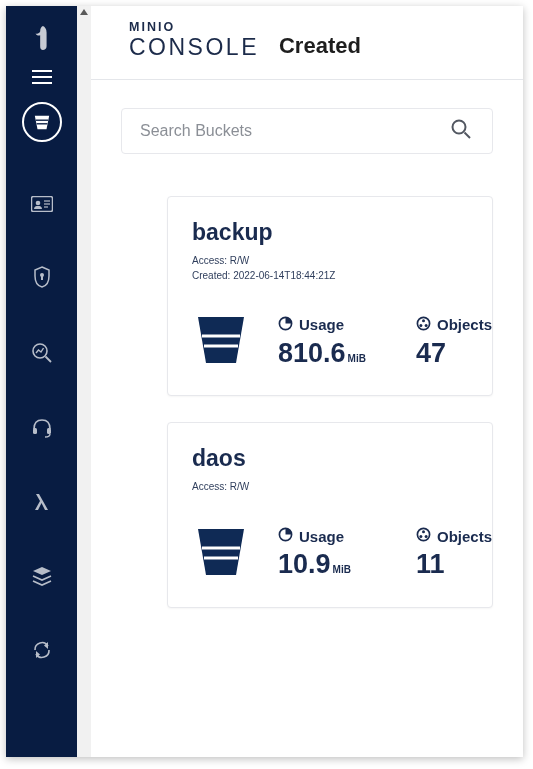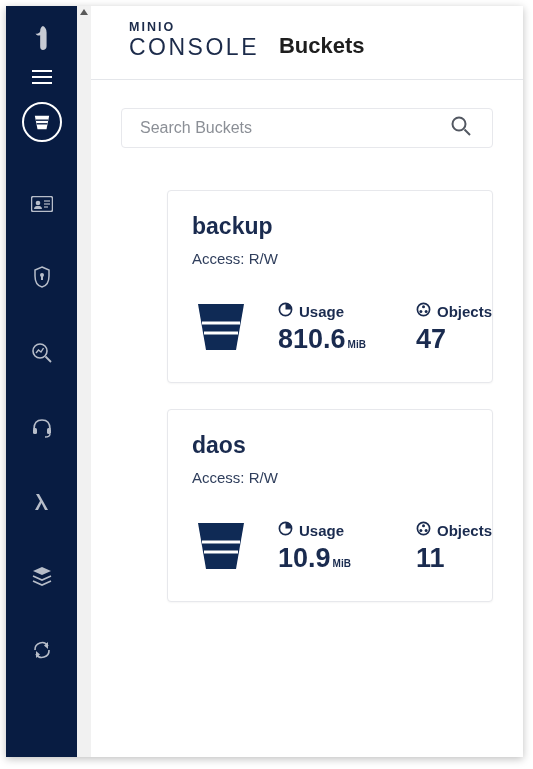--- a/index.html
+++ b/index.html
@@ -87,21 +87,21 @@
   }
   .content {
     padding: 28px 30px 0 30px;
     background: #fff;
     flex: 1;
     overflow: hidden;
   }
   .search-wrap {
     border: 1px solid #e7e8ec;
     border-radius: 4px;
-    height: 40px;
+    height: 46px;
     display: flex;
     align-items: center;
     padding: 0 20px 0 18px;
     margin-bottom: 42px;
     background: #fff;
   }
   .search-input {
     flex: 1;
     border: none;
     outline: none;
@@ -117,21 +117,21 @@
     margin-bottom: 26px;
     background: #fff;
     box-shadow: 0 1px 2px rgba(0,0,0,0.04);
     margin-left: 46px;
   }
   .bucket-name {
     font-size: 23px; font-weight: 700; color: #1a2b4f;
     margin-bottom: 8px;
   }
   .bucket-meta {
-    font-size: 15px; color: #2f3e5c; line-height: 1.45;
+    font-size: 10px; color: #2f3e5c; line-height: 1.45;
   }
   .bucket-stats {
     display: flex;
     align-items: center;
     gap: 28px;
     margin-top: 28px;
   }
   .bucket-glyph { color: #0f2a55; flex-shrink: 0; }
   .stat {
     display: flex; flex-direction: column; gap: 4px;
@@ -266,40 +266,44 @@
     </div>
   </div>
 
   <div class="main">
 
     <div class="header">
       <div class="logo-block">
         <div class="logo-top">MINIO</div>
         <div class="logo-main">CONSOLE</div>
       </div>
-      <div class="page-title">Buckets</div>
+      <div class="page-title">Created</div>
     </div>
 
     <div class="content">
 
       <div class="search-wrap">
         <input class="search-input" type="text" placeholder="Search Buckets" style="">
         <span class="search-icon">
           <svg width="22" height="22" viewBox="0 0 22 22">
             <circle cx="9" cy="9" r="6.5" fill="none" stroke="#525761" stroke-width="2"></circle>
             <line x1="14.5" y1="14.5" x2="20" y2="20" stroke="#525761" stroke-width="2"></line>
           </svg>
         </span>
       </div>
 
       <div class="bucket-card">
         <div class="bucket-name">backup</div>
         <div class="bucket-meta">
           <span>Access:</span>
           <span>R/W</span>
+        </div>
+        <div class="bucket-meta">
+          <span>Created:</span>
+          <span>2022-06-14T18:44:21Z</span>
         </div>
         <div class="bucket-stats">
           <span class="bucket-glyph">
             <svg width="58" height="58" viewBox="0 0 58 58">
               <path d="M6 6 L52 6 L44 52 L14 52 Z" fill="#0f2a55"></path>
               <line x1="10" y1="25" x2="48" y2="25" stroke="#fff" stroke-width="3"></line>
               <line x1="12" y1="35" x2="46" y2="35" stroke="#fff" stroke-width="3"></line>
             </svg>
           </span>
           <div class="stat">

